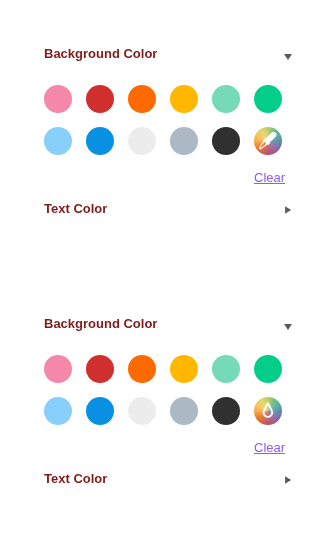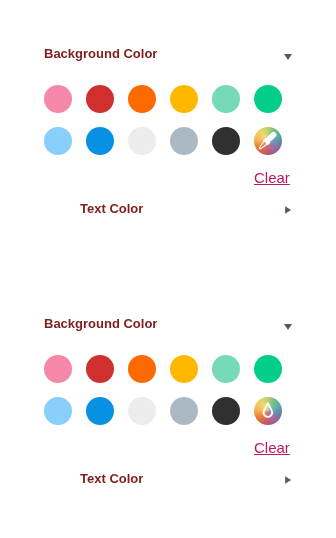--- a/index.html
+++ b/index.html
@@ -14,21 +14,21 @@
 
   .section-title {
     position: absolute;
     font-size: 13px;
     font-weight: bold;
     color: #7f1d1d;
     white-space: nowrap;
     line-height: 13px;
   }
   .bg-title { left: 44px; top: 47.2px; }
-  .tx-title { left: 44px; top: 202.3px; margin-left: 36px; }
+  .tx-title { left: 44px; top: 202.3px; }
 
   .caret-down {
     position: absolute;
     left: 283px; top: 53px;
     width: 10px; height: 8px;
   }
   .caret-right {
     position: absolute;
     left: 284px; top: 205px;
     width: 9px; height: 10px;
@@ -63,22 +63,22 @@
         #ded65d 330deg,
         #b8c95f 360deg
       );
   }
   .picker svg { position: absolute; left: 0; top: 0; }
   .caret-down svg, .caret-right svg { display: block; }
 
   .clear-link {
     position: absolute;
     left: 254px; top: 171px;
-    font-size: 15px;
-    color: #be185d;
+    font-size: 13px;
+    color: #8b5cf6;
     text-decoration: underline;
     line-height: 13px;
     cursor: pointer;
   }
 </style>
 </head>
 <body>
 
 <div id="root">
     <div class="panel" style="top:0px">

